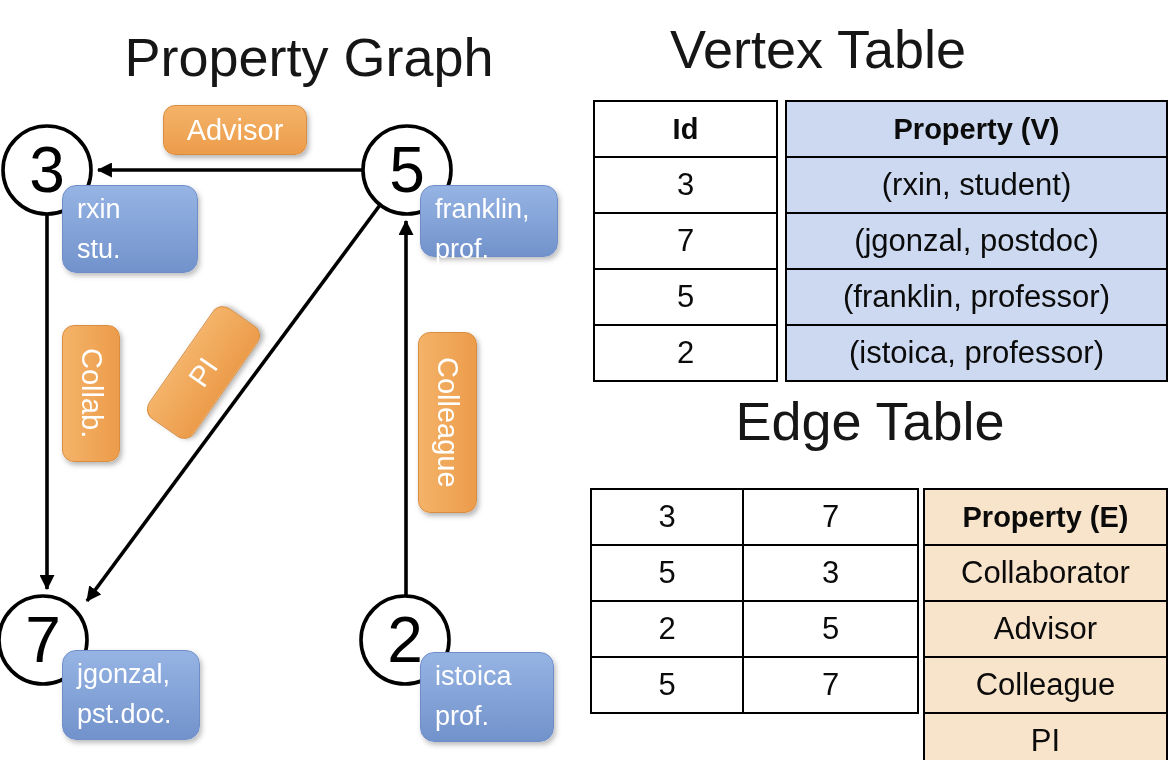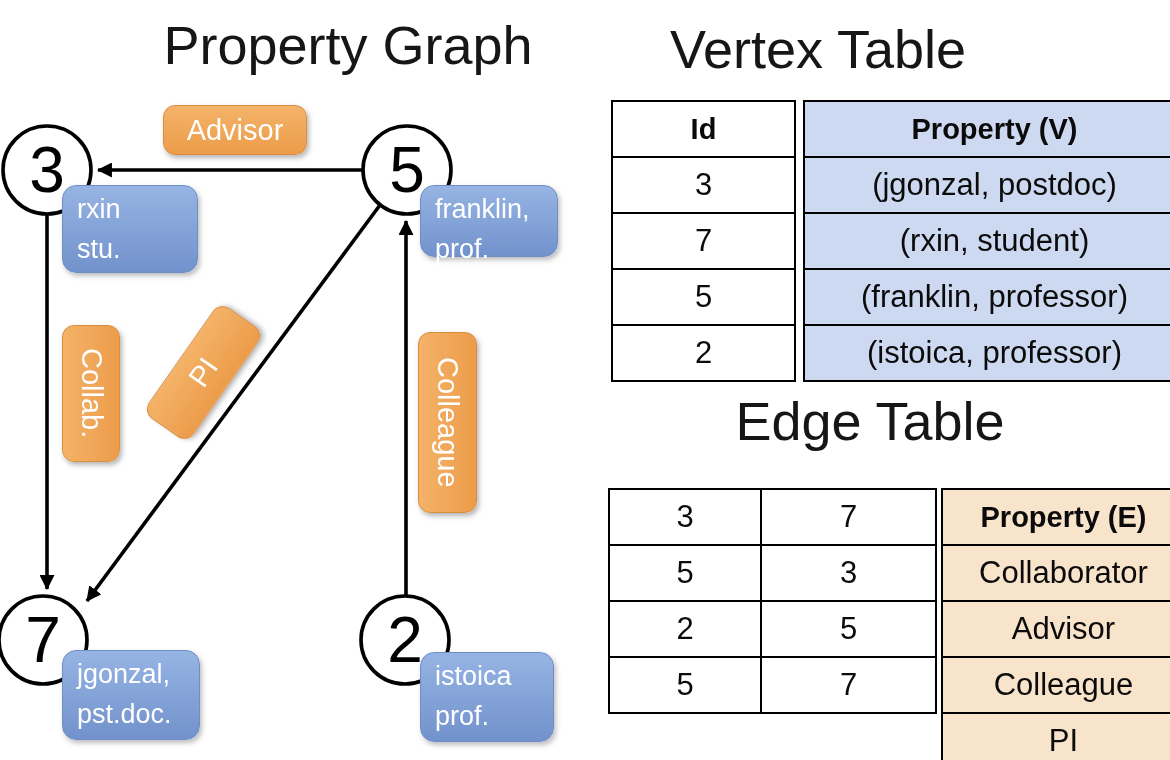--- a/index.html
+++ b/index.html
@@ -37,35 +37,35 @@
     color:#fff;font-size:29px;
     display:flex;align-items:center;justify-content:center;
     box-sizing:border-box;
   }
   .epill.vert{
     background:linear-gradient(90deg,#f4b369 0%,#ec9c4a 100%);
     writing-mode:vertical-rl;text-orientation:mixed;
   }
   
   .tblwrap{position:absolute;}
-  table.t{border-collapse:collapse;width:100%;table-layout:fixed;margin-left:18px;}
+  table.t{border-collapse:collapse;width:100%;table-layout:fixed;}
   table.t td{
     border:2px solid #000;height:54px;text-align:center;vertical-align:middle;
     font-size:31px;font-weight:300;color:#0b0b0b;padding:0 4px;overflow:hidden;
   }
   table.t tr.hdr td{font-weight:700;font-size:29px;height:54px;}
   td.bluecell{background:#ccd9f0;}
   td.peachcell{background:#f8e3cb;}
 </style>
 </head>
 <body>
 
 <div id="canvas">
 
-  <div class="big-title" style="left:0px;top:14px;width:618px;padding-left:39px;">Property Graph</div>
+  <div class="big-title" style="left:0px;top:26px;width:618px;">Property Graph</div>
   <div class="big-title" style="left:533px;top:18px;width:570px;">Vertex Table</div>
   <div class="big-title" style="left:660px;top:390px;width:420px;">Edge Table</div>
 
   <svg class="abs" style="left:0;top:0;" width="600" height="760" viewBox="0 0 600 760">
     <defs>
       <marker id="arrow" viewBox="0 0 14 14" refX="13" refY="7" markerWidth="15" markerHeight="15" markerUnits="userSpaceOnUse" orient="auto">
         <path d="M0,0 L14,7 L0,14 Z" fill="#000"></path>
       </marker>
     </defs>
 
@@ -121,24 +121,24 @@
       </table>
   </div>
 
   <div class="tblwrap" style="left:785px;top:100px;width:383px;">
     <table class="t">
       <tbody>
           <tr class="hdr">
             <td class="bluecell">Property (V)</td>
           </tr>
       <tr>
-            <td class="bluecell">(jgonzal, postdoc)</td>
+            <td class="bluecell">(rxin, student)</td>
           </tr>
       <tr>
-            <td class="bluecell">(rxin, student)</td>
+            <td class="bluecell">(jgonzal, postdoc)</td>
           </tr>
       <tr>
             <td class="bluecell">(franklin, professor)</td>
           </tr>
       <tr>
             <td class="bluecell">(istoica, professor)</td>
           </tr>
     </tbody>
       </table>
   </div>

